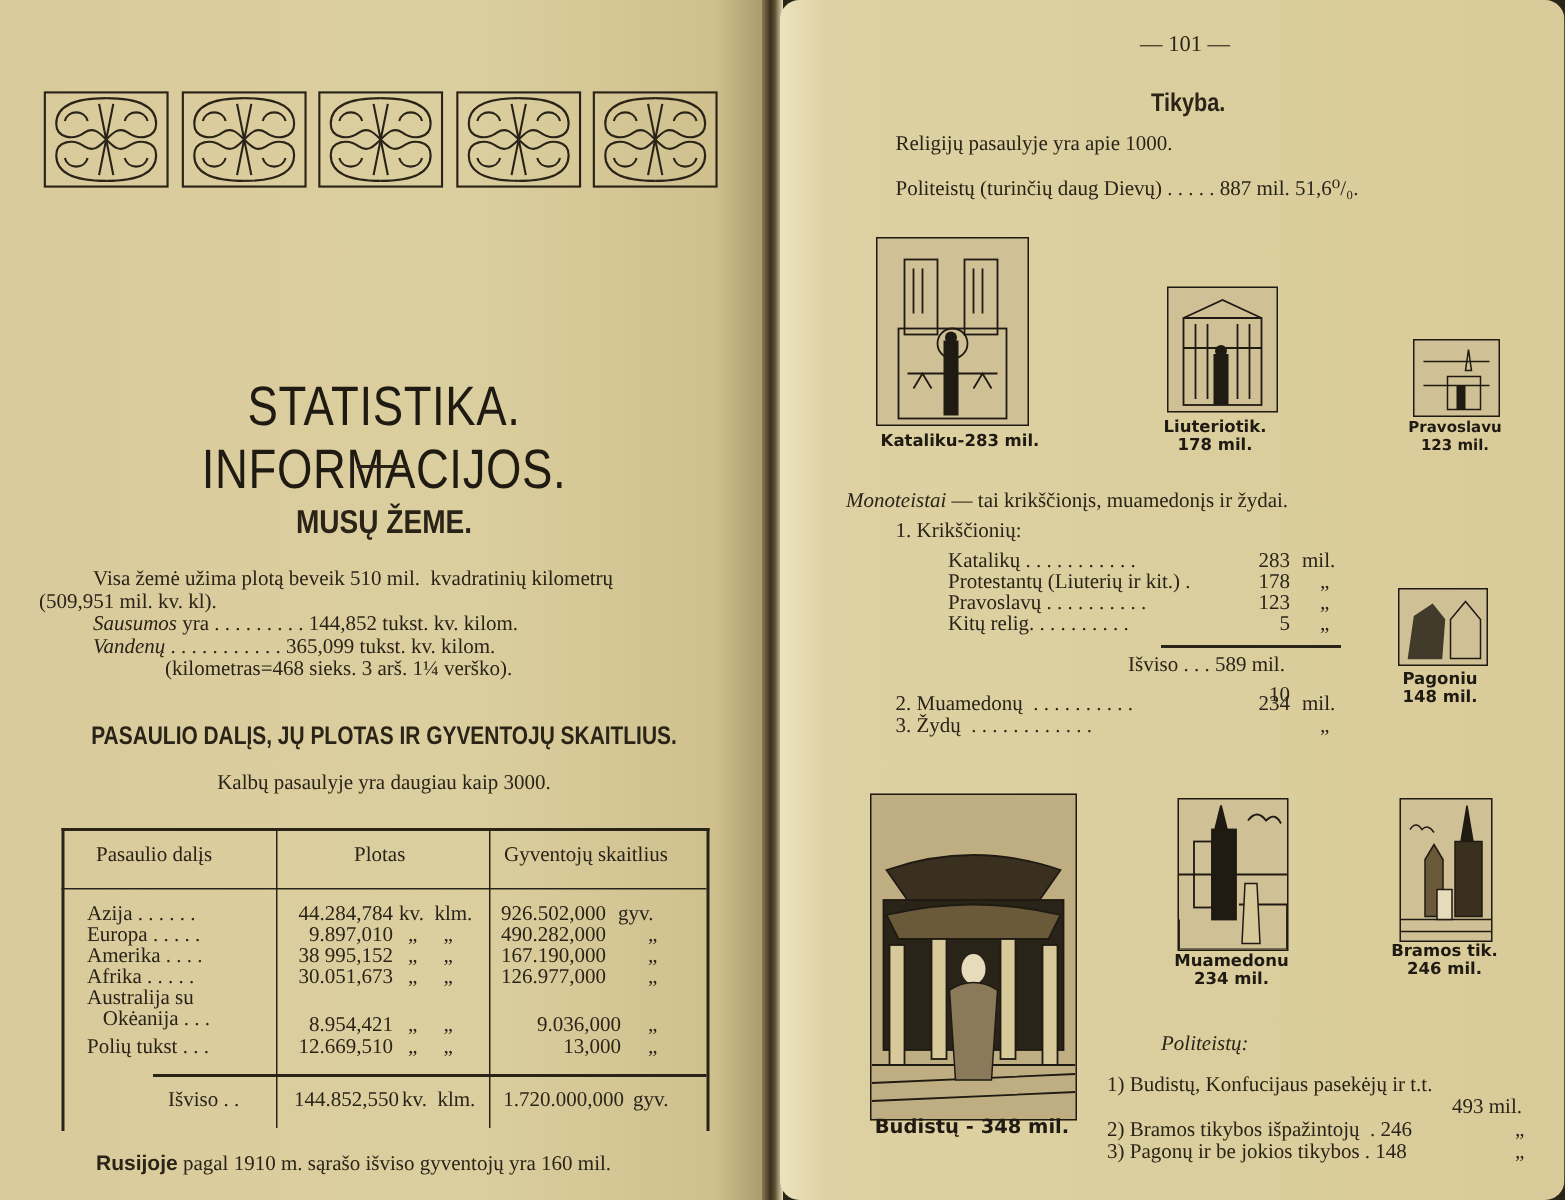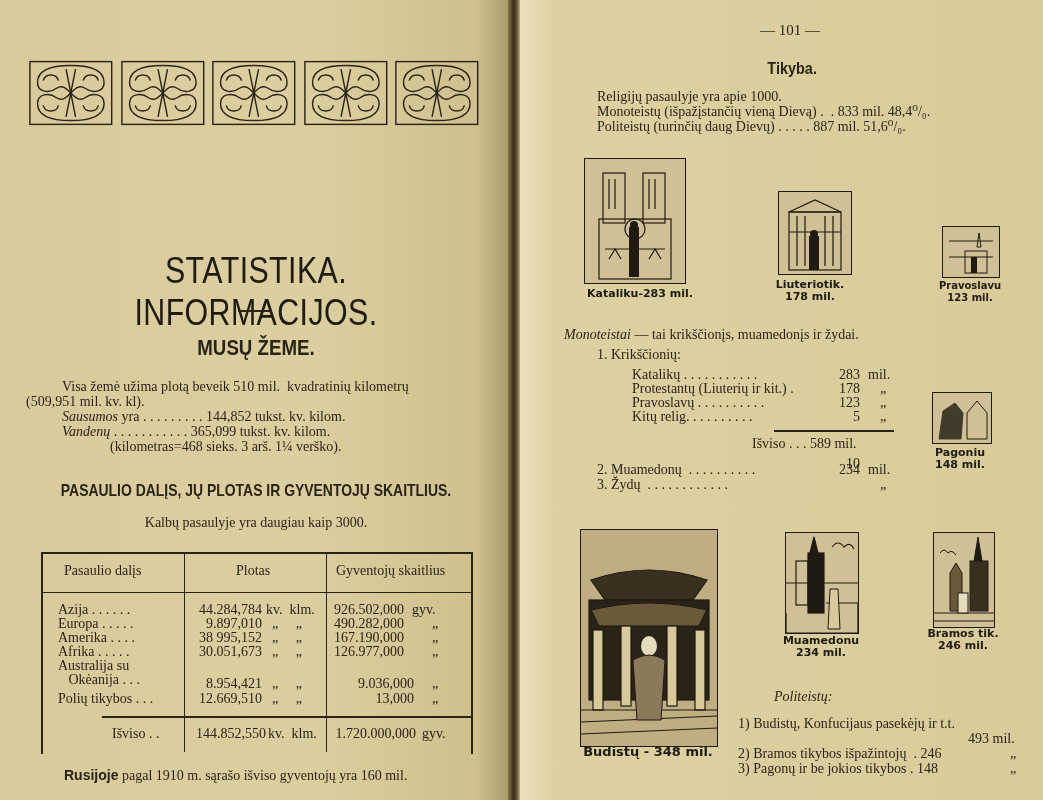--- a/index.html
+++ b/index.html
@@ -1,19 +1,19 @@
 <!DOCTYPE html>
 <html><head>
 <meta charset="utf-8">
 <style>
   html,body{margin:0;padding:0;}
   body{width:1043px;height:800px;overflow:hidden;background:#2a2418;position:relative;font-family:"Liberation Serif","DejaVu Serif",serif;color:#2a2418;}
   .page{position:absolute;top:0;height:800px;background:#d8c99a;overflow:hidden;}
   .page.left{left:0;width:512px;background:linear-gradient(90deg,#d9ca9c 0%,#dccf9f 60%,#cfc08e 93%,#a8986a 100%);}
-  .page.right{left:520px;width:523px;background:linear-gradient(90deg,#ece2bd 0%,#ddd1a3 6%,#dccf9f 40%,#d9cb99 100%);}
+  .page.right{left:520px;width:523px;background:linear-gradient(90deg,#ece2bd 0%,#ddd1a3 6%,#dccf9f 40%,#d9cb99 100%);border-radius:13px;}
   .gutter{position:absolute;left:508px;top:0;width:14px;height:800px;background:linear-gradient(90deg,#8a7a52,#3a2f1c 40%,#5a4c30 60%,#e9e0bd);}
   .ornament-row{position:absolute;left:28px;top:58px;width:452px;height:72px;display:flex;gap:6px;}
   .orn{flex:1;height:70px;}
   .big-title{position:absolute;left:0;width:512px;top:250px;text-align:center;font-family:"Liberation Sans Narrow","Liberation Sans",sans-serif;font-size:37px;letter-spacing:0.5px;transform:scaleX(0.82);transform-origin:center;font-weight:normal;color:#1f1a12;}
   .rule{position:absolute;height:2px;background:#2a2418;}
   .sub-title{position:absolute;left:0;width:512px;top:335px;text-align:center;font-family:"Liberation Sans",sans-serif;font-weight:bold;font-size:22px;transform:scaleX(0.85);}
   .p{position:absolute;font-size:14px;line-height:15px;white-space:pre;}
   .it{font-style:italic;}
   .sect{position:absolute;left:0;width:512px;top:481px;text-align:center;font-family:"Liberation Sans",sans-serif;font-weight:bold;font-size:17px;transform:scaleX(0.82);}
   .tbox{position:absolute;left:41px;top:552px;width:428px;height:200px;border-left:2px solid #2a2418;border-right:2px solid #2a2418;border-top:2px solid #2a2418;}
@@ -150,21 +150,21 @@
       <div class="cell" style="left:58px;top:659px;">Australija su</div>
     </div>
     <div>
       <div class="cell" style="left:58px;top:673px;">   Okėanija . . .</div>
       <div class="cell r" style="left:186px;width:76px;top:677px;">8.954,421</div>
       <div class="cell" style="left:272px;top:677px;">„     „</div>
       <div class="cell r" style="left:328px;width:86px;top:677px;">9.036,000</div>
       <div class="cell" style="left:432px;top:677px;">„</div>
     </div>
     <div>
-      <div class="cell" style="left:58px;top:692px;">Polių tikybos . . .</div>
+      <div class="cell" style="left:58px;top:692px;">Polių tukst . . .</div>
       <div class="cell r" style="left:186px;width:76px;top:692px;">12.669,510</div>
       <div class="cell" style="left:272px;top:692px;">„     „</div>
       <div class="cell r" style="left:328px;width:86px;top:692px;">13,000</div>
       <div class="cell" style="left:432px;top:692px;">„</div>
     </div>
     <div>
       <div class="cell" style="left:112px;top:727px;">Išviso . .</div>
       <div class="cell r" style="left:186px;width:80px;top:727px;">144.852,550</div>
       <div class="cell" style="left:268px;top:727px;">kv.  klm.</div>
       <div class="cell r" style="left:328px;width:88px;top:727px;">1.720.000,000</div>
@@ -174,21 +174,20 @@
 
   <div class="p" style="left:64px;top:768px;"><b style="font-family:'Liberation Sans',sans-serif;">Rusijoje</b><span> pagal 1910 m. sąrašo išviso gyventojų yra 160 mil.</span></div>
 </div>
 
 <div class="gutter"></div>
 
 <div class="page right">
   <div class="pagenum" style="left:240px;">— 101 —</div>
   <div class="tik-title" style="left:243px;">Tikyba.</div>
   <div class="p" style="left:77px;top:89px;">Religijų pasaulyje yra apie 1000.</div>
-  <div class="p" style="left:77px;top:104px;">Monoteistų (išpažįstančių vieną Dievą) .  . 833 mil. 48,4⁰/₀.</div>
   <div class="p" style="left:77px;top:119px;">Politeistų (turinčių daug Dievų) . . . . . 887 mil. 51,6⁰/₀.</div>
 
   <div class="pic" style="left:64px;top:158px;width:100px;height:124px;">
     <svg width="100" height="124" viewBox="0 0 100 124">
         <g stroke="#1f1a12" fill="none" stroke-width="1.2">
           <rect x="18" y="14" width="22" height="50"></rect>
           <rect x="58" y="14" width="22" height="50"></rect>
           <rect x="14" y="60" width="72" height="60"></rect>
           <circle cx="50" cy="70" r="10"></circle>
           <path d="M24 20 v30 M30 20 v30 M64 20 v30 M70 20 v30 M20 90 h60 M24 100 l6 -10 l6 10 M64 100 l6 -10 l6 10"></path>

